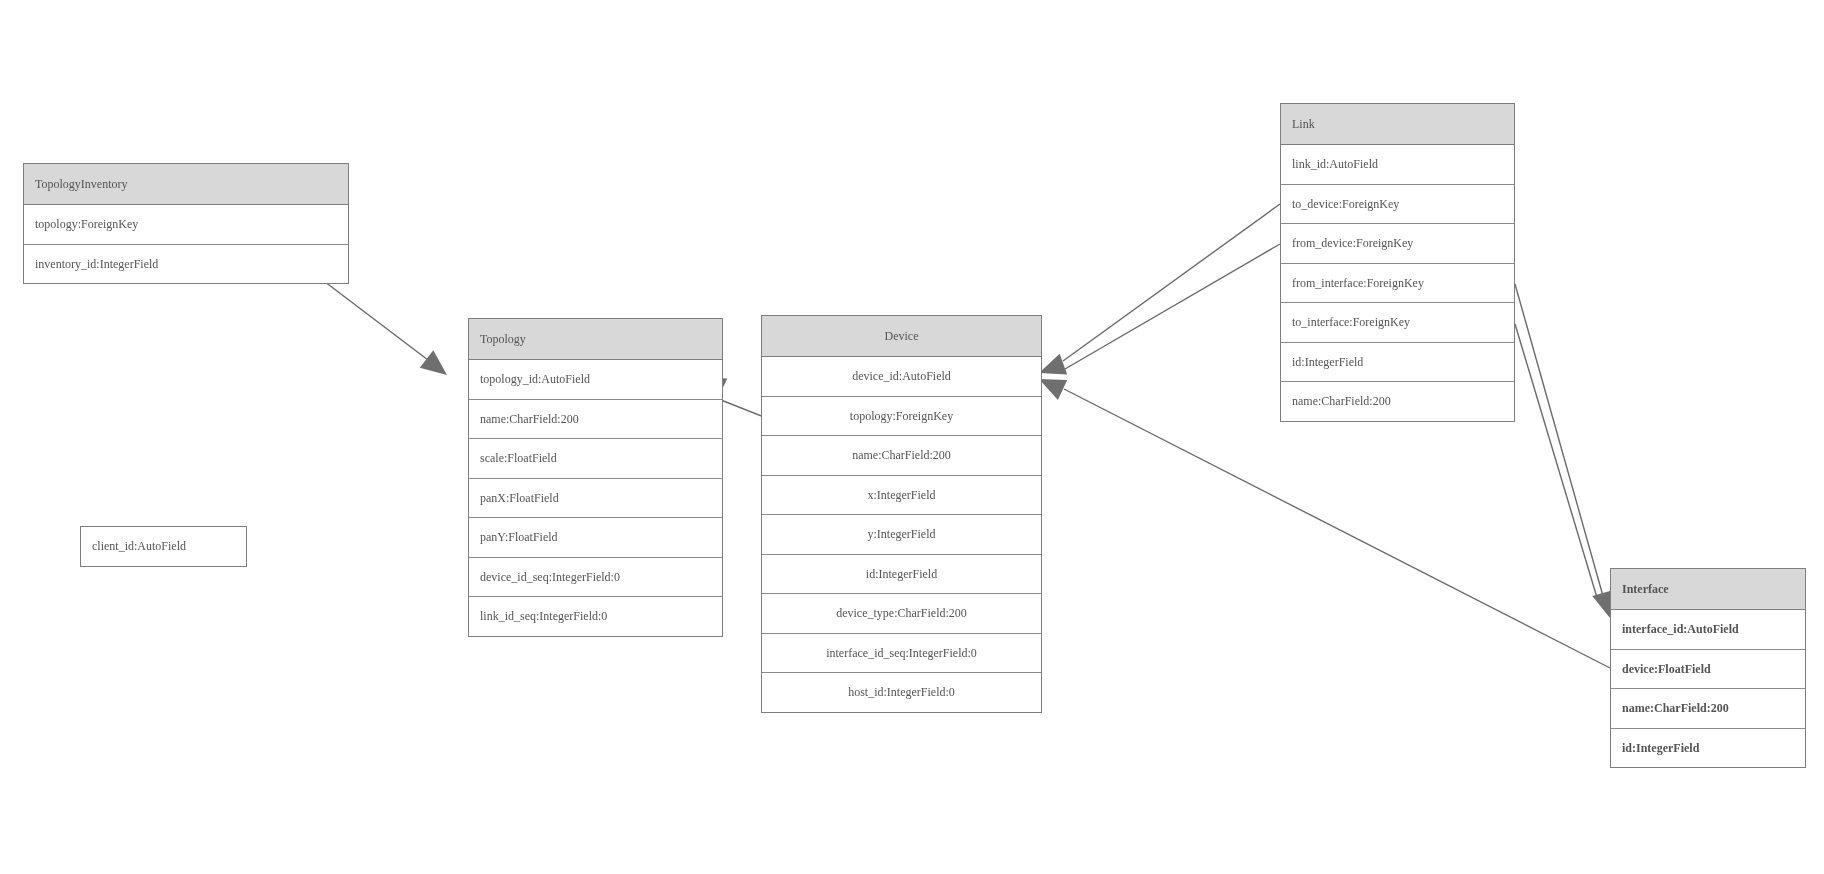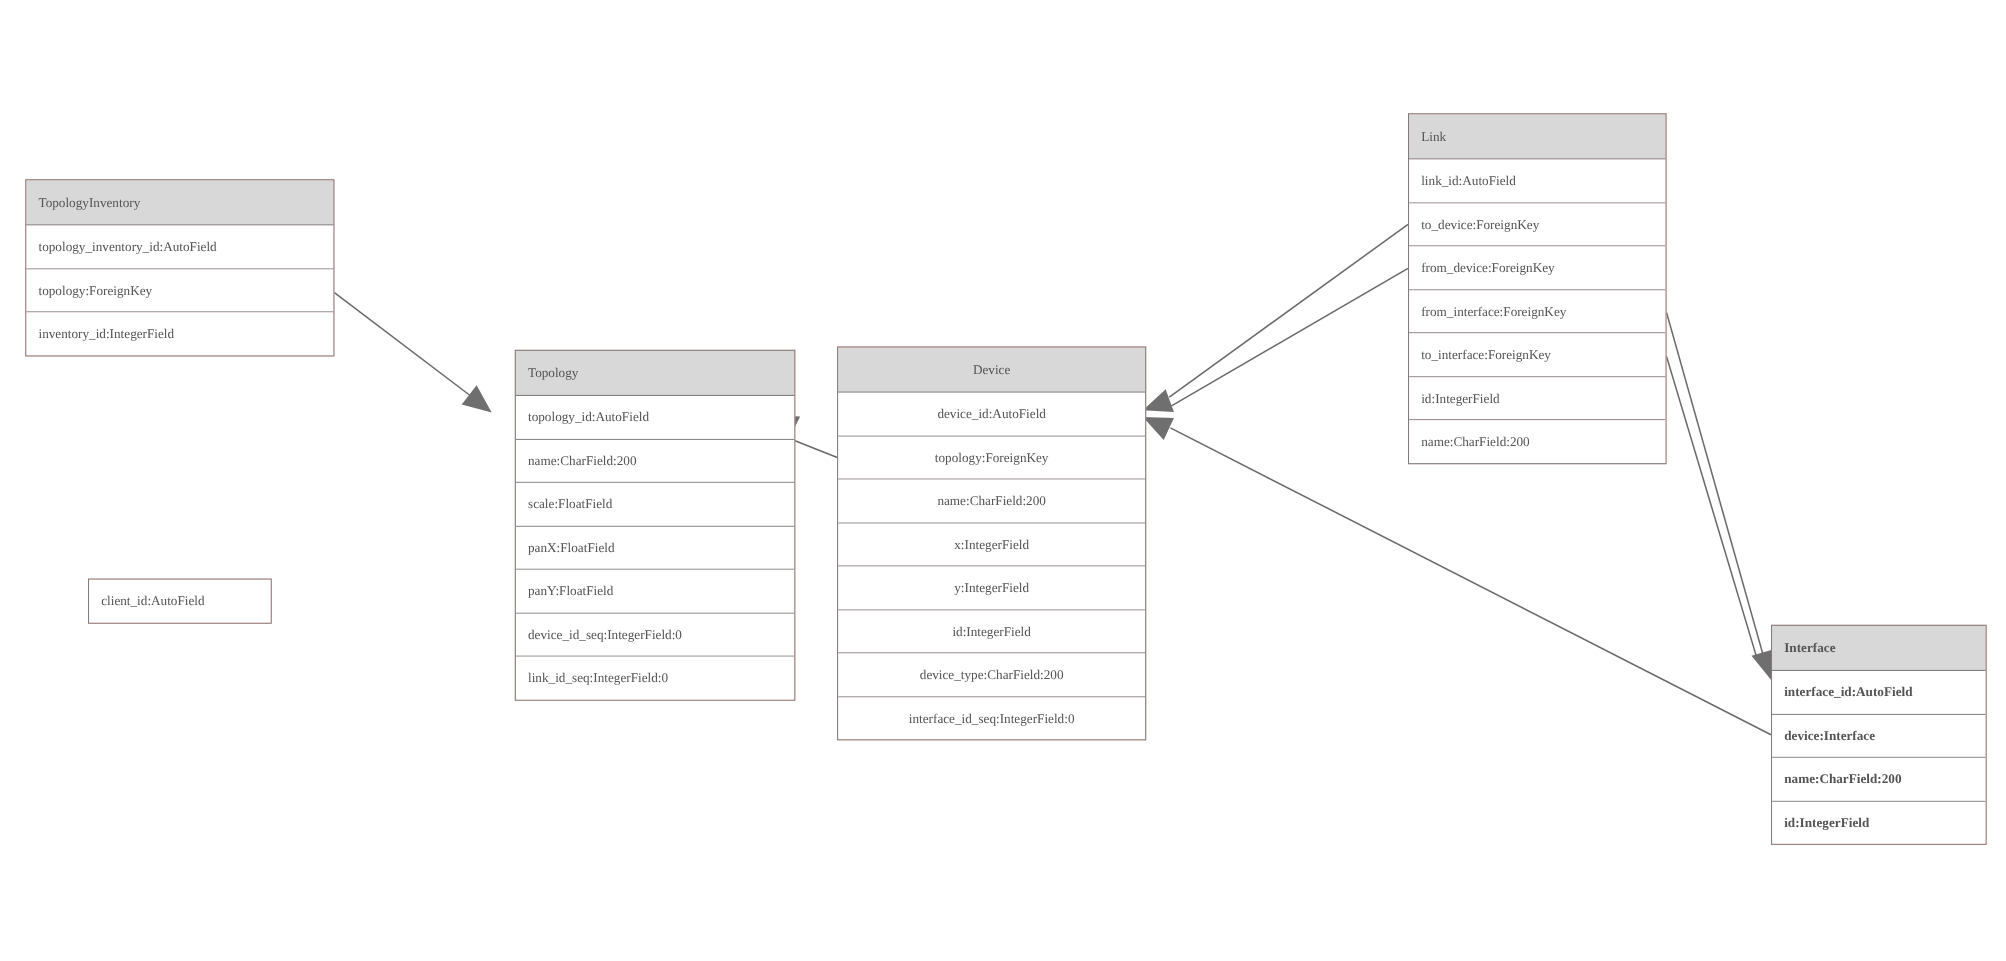--- a/index.html
+++ b/index.html
@@ -71,23 +71,22 @@
       <polyline points="1280,204 1063,361" class="edge-line"></polyline>
       <polyline points="1280,244 1065,369" class="edge-line"></polyline>
       <polygon points="1039,373 1059.6697865638514,353.7708574448876 1067.194229717016,374.4440951021776" class="edge-head"></polygon>
       <polyline points="1610,668 1064,389" class="edge-line"></polyline>
       <polygon points="1039,379 1067.2128033421006,380.018689147855 1057.9152015838051,399.95746046266134" class="edge-head"></polygon>
       <polyline points="1515,284 1603,596" class="edge-line"></polyline>
       <polyline points="1515,324 1598,601" class="edge-line"></polyline>
       <polygon points="1610,618 1592.2595500934365,596.0392068195906 1613.4073074040796,589.9751849916167" class="edge-head"></polygon>
     </svg>
   <div id="table-layer">
-      <div class="db-table" style="left: 23px; top: 163px; width: 281px;">
+      <div class="db-table" style="left: 23px; top: 163px; width: 326px;">
         <div class="db-table-header">TopologyInventory</div>
-        <div class="db-field">topology_inventory_id:AutoField</div>
         <div class="db-field">topology:ForeignKey</div>
         <div class="db-field">inventory_id:IntegerField</div>
       </div>
       <div class="db-table" style="left: 468px; top: 318px; width: 255px;">
         <div class="db-table-header">Topology</div>
         <div class="db-field">topology_id:AutoField</div>
         <div class="db-field">name:CharField:200</div>
         <div class="db-field">scale:FloatField</div>
         <div class="db-field">panX:FloatField</div>
         <div class="db-field">panY:FloatField</div>
@@ -100,32 +99,33 @@
       <div class="db-table" style="left: 761px; top: 315px; width: 281px; text-align: center;">
         <div class="db-table-header">Device</div>
         <div class="db-field">device_id:AutoField</div>
         <div class="db-field">topology:ForeignKey</div>
         <div class="db-field">name:CharField:200</div>
         <div class="db-field">x:IntegerField</div>
         <div class="db-field">y:IntegerField</div>
         <div class="db-field">id:IntegerField</div>
         <div class="db-field">device_type:CharField:200</div>
         <div class="db-field">interface_id_seq:IntegerField:0</div>
+        <div class="db-field">host_id:IntegerField:0</div>
       </div>
       <div class="db-table" style="left: 1280px; top: 103px; width: 235px;">
         <div class="db-table-header">Link</div>
         <div class="db-field">link_id:AutoField</div>
         <div class="db-field">to_device:ForeignKey</div>
         <div class="db-field">from_device:ForeignKey</div>
         <div class="db-field">from_interface:ForeignKey</div>
         <div class="db-field">to_interface:ForeignKey</div>
         <div class="db-field">id:IntegerField</div>
         <div class="db-field">name:CharField:200</div>
       </div>
       <div class="db-table" style="left: 1610px; top: 568px; width: 196px; font-weight: bold;">
         <div class="db-table-header">Interface</div>
         <div class="db-field">interface_id:AutoField</div>
-        <div class="db-field">device:Interface</div>
+        <div class="db-field">device:FloatField</div>
         <div class="db-field">name:CharField:200</div>
         <div class="db-field">id:IntegerField</div>
       </div>
     </div>
 </div>
 
 </body></html>

